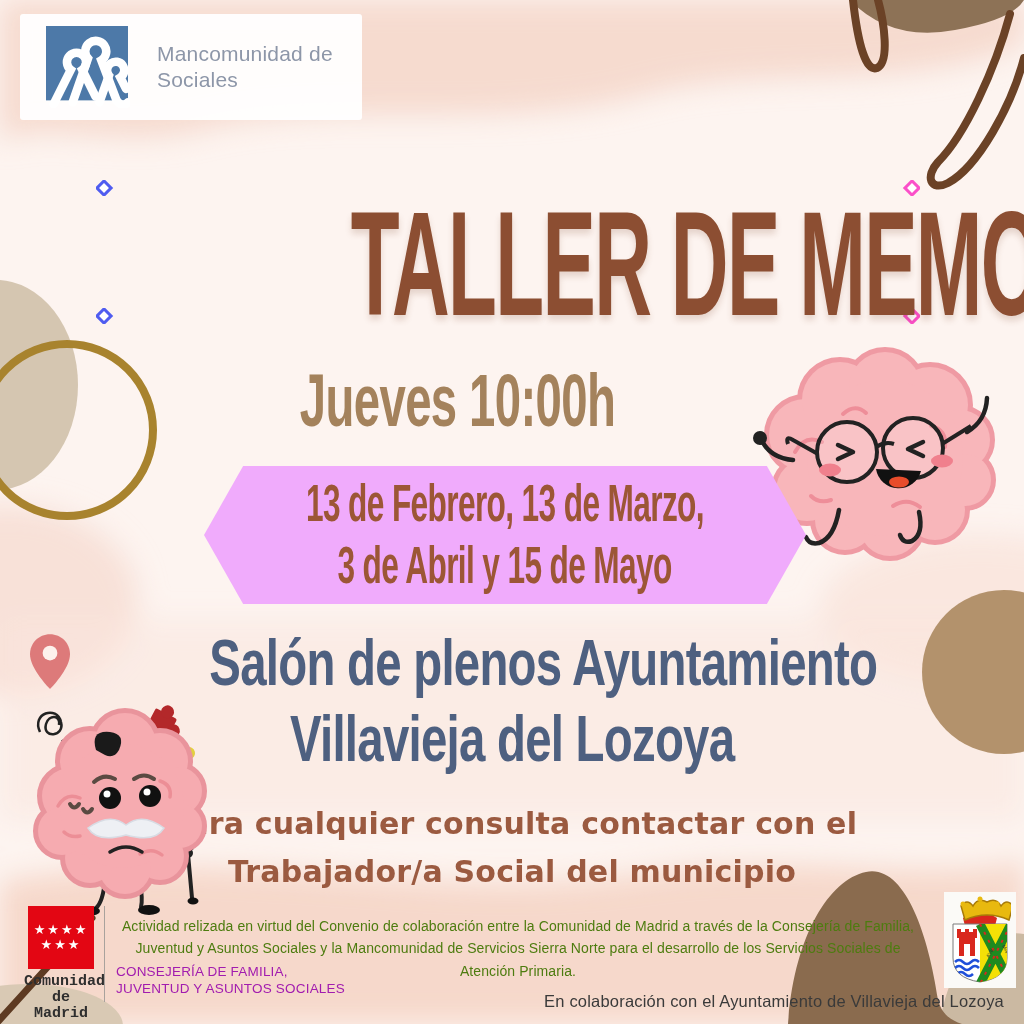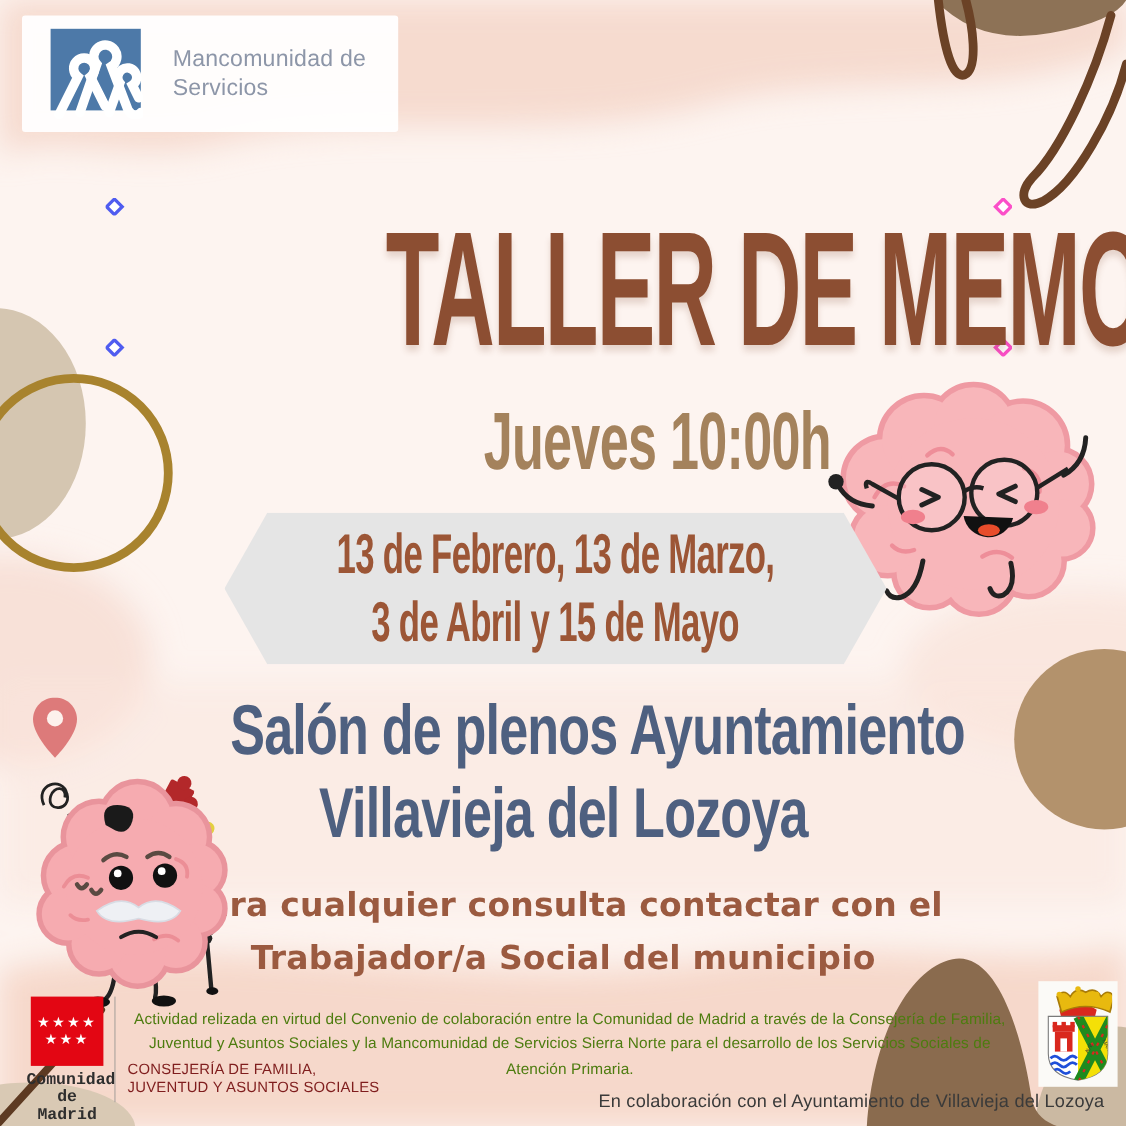--- a/index.html
+++ b/index.html
@@ -24,26 +24,26 @@
 
   
   .title-wrap{left:0;top:190px;width:1024px;text-align:center;}
   .title-text{
     font-size:148px;font-weight:700;color:#8c4e32;letter-spacing:-3px;
     transform:scaleX(0.54);line-height:1.0;
     text-shadow:0 5px 8px rgba(124,66,40,0.18);
   }
 
   
-  .time-wrap{left:0;top:358px;width:844px;text-align:right;}
+  .time-wrap{left:0;top:358px;width:844px;text-align:center;padding-left:36px;}
   .time-text{font-size:74px;font-weight:700;color:#a4825c;transform:scaleX(0.64);letter-spacing:-1px;}
 
   
   .hex{
-    left:204px;top:466px;width:602px;height:138px;background:#e5e5e5;
+    left:204px;top:466px;width:602px;height:138px;background:#f0abfc;
     clip-path:polygon(0 50%,6.5% 0,93.5% 0,100% 50%,93.5% 100%,6.5% 100%);
     display:flex;flex-direction:column;align-items:center;justify-content:center;
   }
   .hex-line{font-size:51px;font-weight:700;color:#9c5636;transform:scaleX(0.62);line-height:1.22;letter-spacing:-1px;}
 
   
   .loc-wrap{left:0;top:626px;width:1024px;text-align:center;}
   .loc-line1{display:flex;align-items:center;justify-content:center;gap:22px;}
   .loc-text{font-size:64px;font-weight:700;color:#4e6080;transform:scaleX(0.74);letter-spacing:-1px;line-height:1.18;}
   .pin{width:40px;height:55px;flex:0 0 auto;margin-top:-4px;}
@@ -52,21 +52,21 @@
   .contact-wrap{left:0;top:800px;width:1024px;text-align:center;
     font-family:"DejaVu Sans",sans-serif;}
   .contact-line{font-size:30px;font-weight:700;color:#9b5a40;line-height:1.6;letter-spacing:.2px;}
 
   
   .madrid{left:24px;top:906px;width:74px;text-align:center;}
   .madrid-flag{width:66px;height:63px;background:#e30613;margin:0 auto;display:flex;flex-direction:column;align-items:center;justify-content:center;gap:1px;}
   .stars{color:#ffffff;font-size:13px;letter-spacing:2px;line-height:1.05;}
   .madrid-name{font-size:15px;font-weight:700;color:#2e2e2e;line-height:1.08;margin-top:5px;font-family:Liberation Mono, monospace;}
   .vdivider{left:104px;top:906px;width:1px;height:96px;background:#a9a29d;}
-  .consejeria{left:116px;top:964px;font-size:13.5px;color:#7f1d1d;line-height:1.25;letter-spacing:.2px;}
+  .consejeria{left:116px;top:964px;font-size:13.5px;color:#a21caf;line-height:1.25;letter-spacing:.2px;}
   .disclaimer{
     left:118px;top:915px;width:800px;text-align:center;
     font-size:14px;color:#4d7c0f;line-height:1.6;letter-spacing:.1px;
   }
   .emblem-card{left:944px;top:892px;width:72px;height:96px;background:#fbfaf7;display:flex;align-items:center;justify-content:center;}
   .collab{left:0;top:992px;width:1004px;text-align:right;font-size:16.5px;color:#3a3a3a;letter-spacing:.2px;}
 </style>
 </head>
 <body>
 
@@ -107,21 +107,21 @@
     <svg class="logo-mark" viewBox="0 0 86 86">
       <rect x="0" y="0" width="86" height="78" fill="#4d79a8"></rect>
       <g fill="none" stroke="#ffffff" stroke-width="9" stroke-linecap="round">
         <path d="M8,82 L26,46 A10,10 0 1 1 38,46 L52,74"></path>
         <path d="M28,80 L44,34 A11,11 0 1 1 58,36 L74,78 Q80,86 86,80"></path>
         <path d="M56,80 L66,52 A9,9 0 1 1 78,54 L84,66"></path>
       </g>
     </svg>
     <div class="logo-text">
       <div>Mancomunidad de</div>
-      <div>Servicios</div>
+      <div>Sociales</div>
     </div>
   </div>
 
   <svg class="layer rule" style="top:180px;" viewBox="0 0 824 16">
     <defs>
       <linearGradient id="dg1" x1="0" y1="0" x2="1" y2="0">
         <stop offset="0" stop-color="#4f5cf0"></stop>
           <stop offset="0.5" stop-color="#a257dd"></stop>
           <stop offset="1" stop-color="#fb4fc8"></stop>
       </linearGradient>

